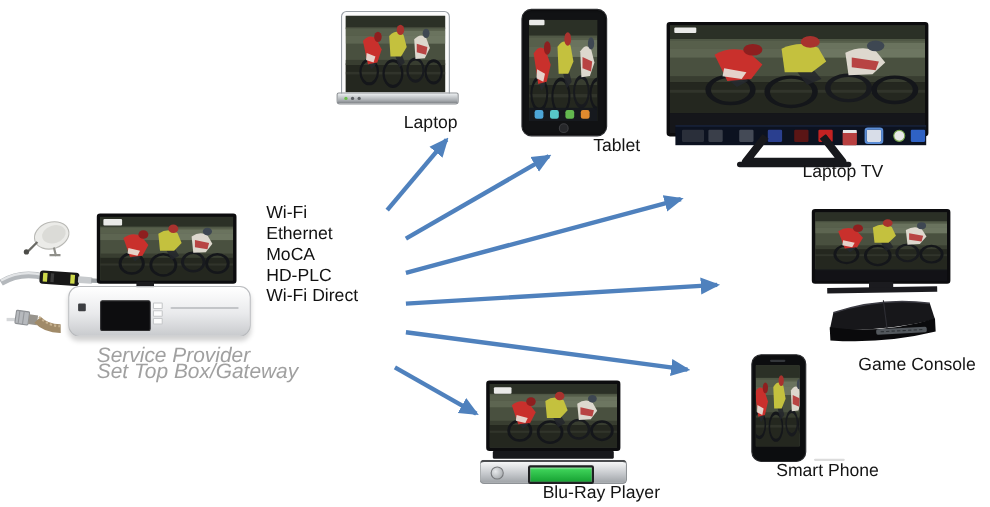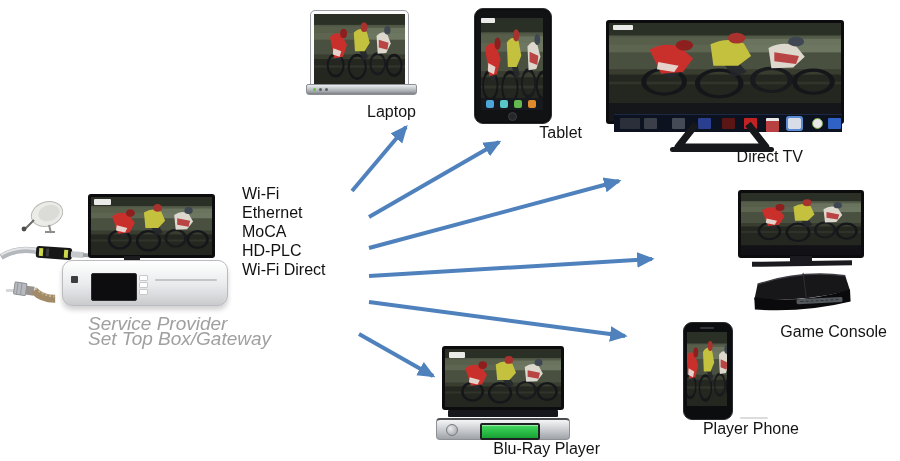--- a/index.html
+++ b/index.html
@@ -228,21 +228,21 @@
         <div class="stv-tile" style="left:152px;background:#b84040;border-top:3px solid #e8e8e8"></div>
         <div class="stv-tile" style="left:174px;background:#d8dde8;outline:2px solid #5b8dd6"></div>
         <div class="stv-tile" style="left:198px;width:11px;height:11px;border-radius:50%;background:#e8e8e8;border:1px solid #7aa84f;box-sizing:border-box"></div>
         <div class="stv-tile" style="left:214px;background:#2f62c4"></div>
       </div>
     </div>
     <svg class="abs" style="left:58px;top:110px" width="120" height="32" viewBox="0 0 120 32">
       <path d="M34,2 L16,25 H104 L86,2" fill="none" stroke="#17181c" stroke-width="7" stroke-linejoin="round"></path>
       <rect x="8" y="25" width="104" height="5" rx="2.5" fill="#17181c"></rect>
     </svg>
-    <div class="dev-label" style="left:39px;top:136px;width:160px">Direct TV</div>
+    <div class="dev-label" style="left:39px;top:136px;width:160px">Laptop TV</div>
   </div>
 
   <div class="abs" style="left:734px;top:188px;width:140px;height:155px">
     <div class="tv-frame" style="left:4px;top:2px;width:126px;height:68px">
       <div style="position:absolute;left:0;top:0;width:120px;height:52px;overflow:hidden">
         <svg class="screen-svg" viewBox="0 0 160 90" preserveAspectRatio="none">
             <use href="#cycling-scene"></use>
           </svg>
       </div>
       <div class="abs" style="left:0;bottom:0;width:120px;height:9px;background:#121216"></div>
@@ -264,21 +264,21 @@
 
   <div class="abs" style="left:681px;top:320px;width:56px;height:122px">
     <div class="ph-body"></div>
     <div class="ph-slit"></div>
     <div class="ph-screen">
       <svg class="screen-svg" viewBox="30 0 100 90" preserveAspectRatio="none">
           <use href="#cycling-scene"></use>
         </svg>
     </div>
     <div class="watermark" style="left:59px;top:97px;width:28px"></div>
-    <div class="dev-label" style="left:-42px;top:100px;width:160px">Player Phone</div>
+    <div class="dev-label" style="left:-42px;top:100px;width:160px">Smart Phone</div>
   </div>
 
   <div class="abs" style="left:436px;top:346px;width:140px;height:136px">
     <div class="tv-frame" style="left:6px;top:0;width:122px;height:64px">
       <div style="position:absolute;left:0;top:0;width:116px;height:58px;overflow:hidden">
         <svg class="screen-svg" viewBox="0 0 160 90" preserveAspectRatio="none">
             <use href="#cycling-scene"></use>
           </svg>
       </div>
       <div class="white-patch" style="left:4px;top:3px;width:16px;height:6px"></div>

